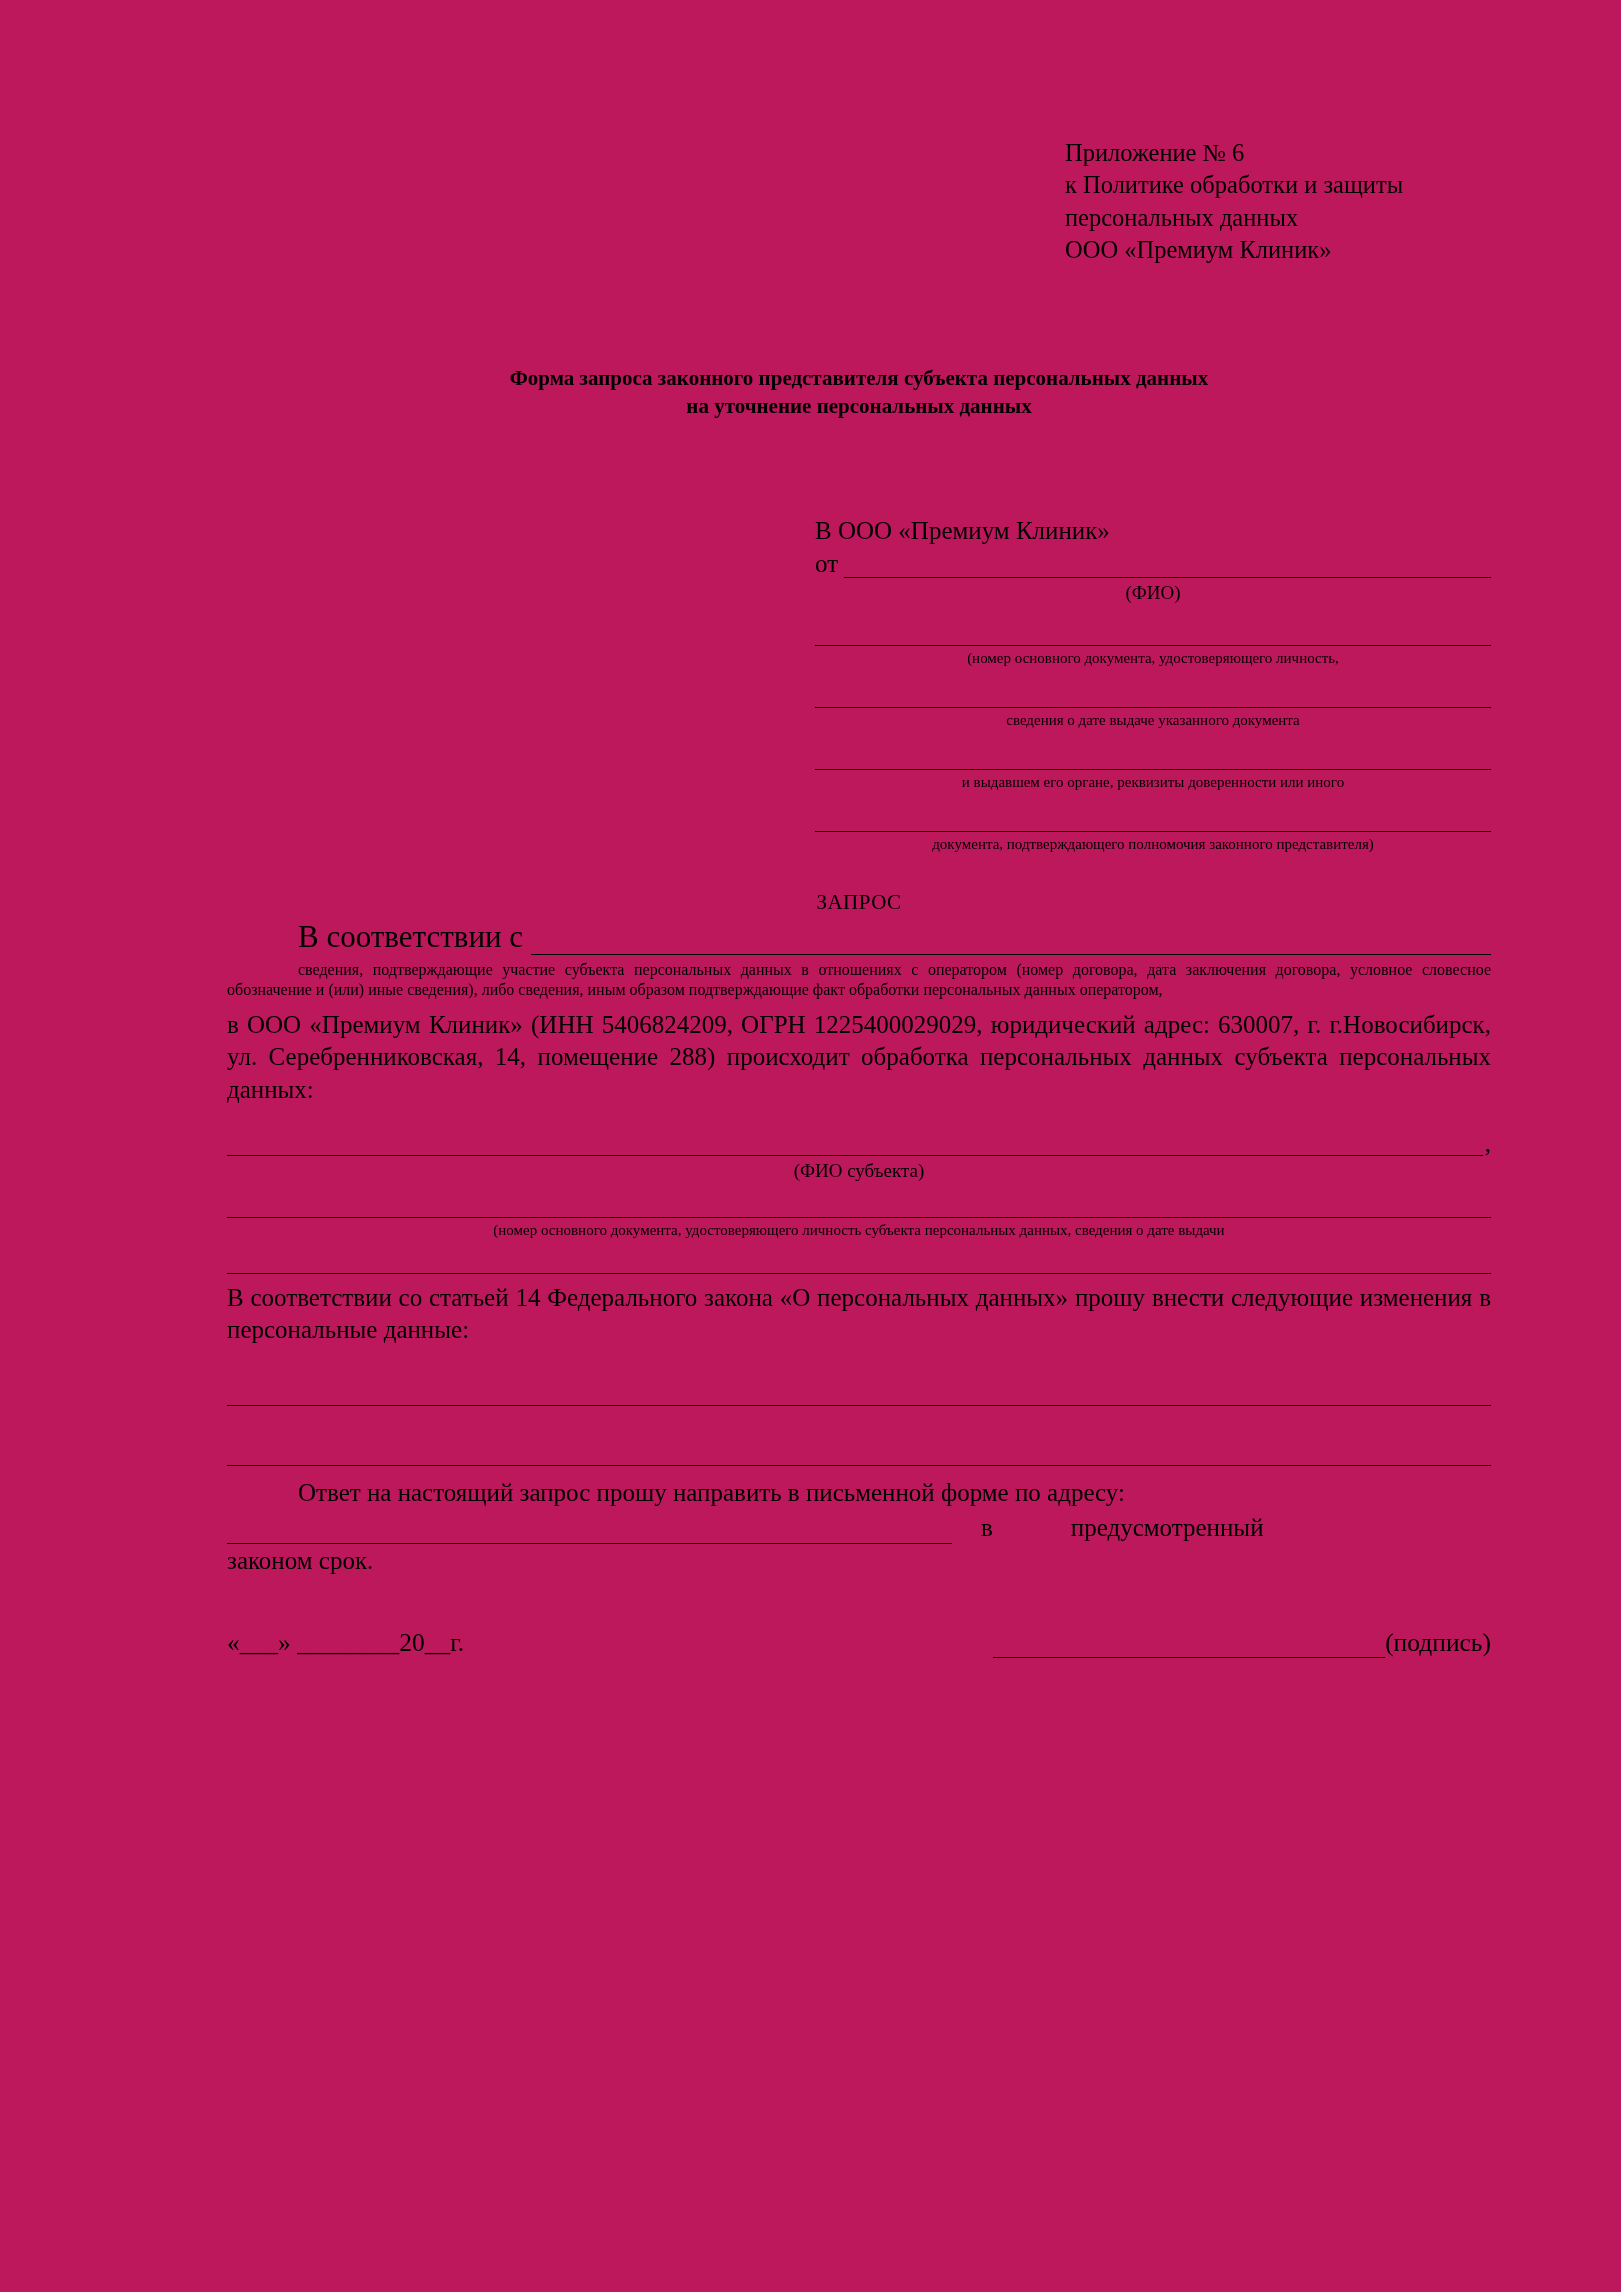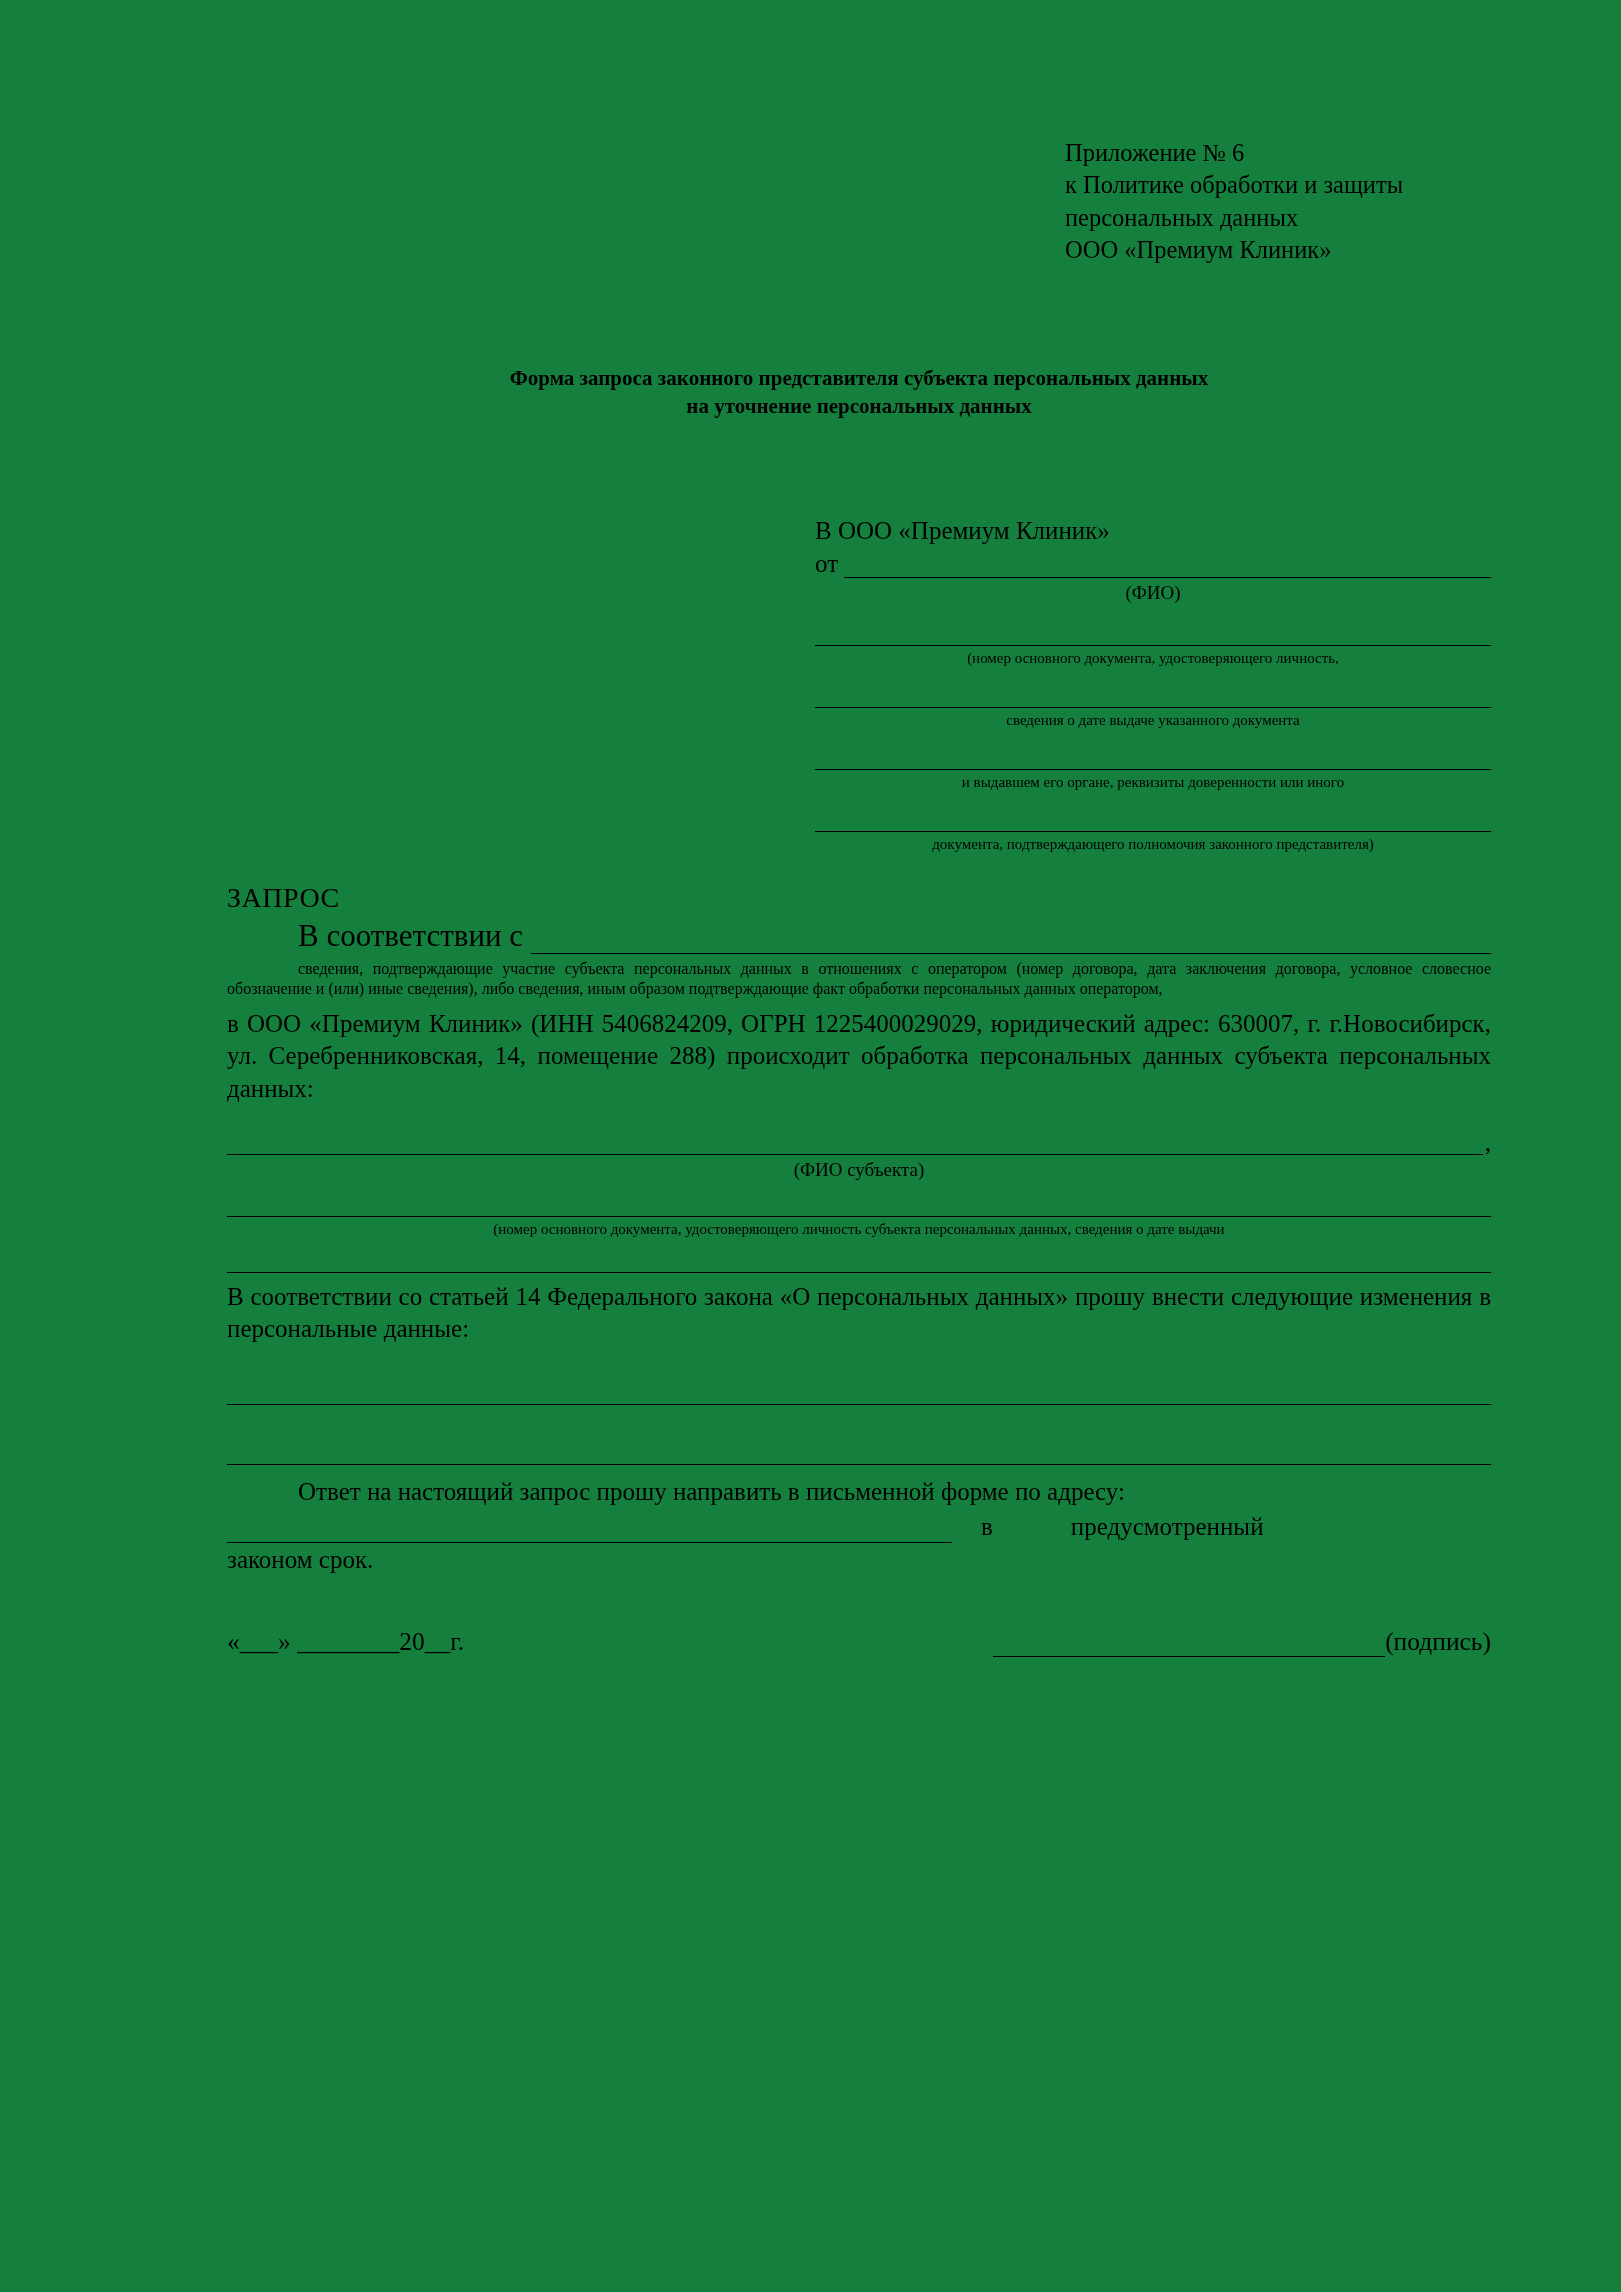--- a/index.html
+++ b/index.html
@@ -9,21 +9,21 @@
   }
   body {
     font-family: "Liberation Serif", "DejaVu Serif", serif;
     color: #000000;
   }
   .page {
     position: relative;
     width: 1621px;
     height: 2293px;
     margin: 0 auto;
-    background: #15803d;
+    background: #be185d;
     box-sizing: border-box;
     padding: 0;
     overflow: hidden;
   }
   .content {
     position: absolute;
     left: 227px;
     top: 137px;
     width: 1264px;
   }
@@ -74,23 +74,23 @@
   }
   .cap.small { font-size: 15px; }
   .underline-row {
     border-bottom: 1.6px solid #000;
     height: 29px;
     margin-top: 9.8px;
   }
 
   
   .zapros {
-    margin-top: 27px;
-    text-align: left;
-    font-size: 28px;
+    margin-top: 35px;
+    text-align: center;
+    font-size: 21px;
     letter-spacing: 0.5px;
   }
   .row-inline {
     display: flex;
     align-items: flex-end;
     margin-top: 3.9px;
   }
   .row-inline .lbl {
     flex: 0 0 auto;
     font-size: 31px;

